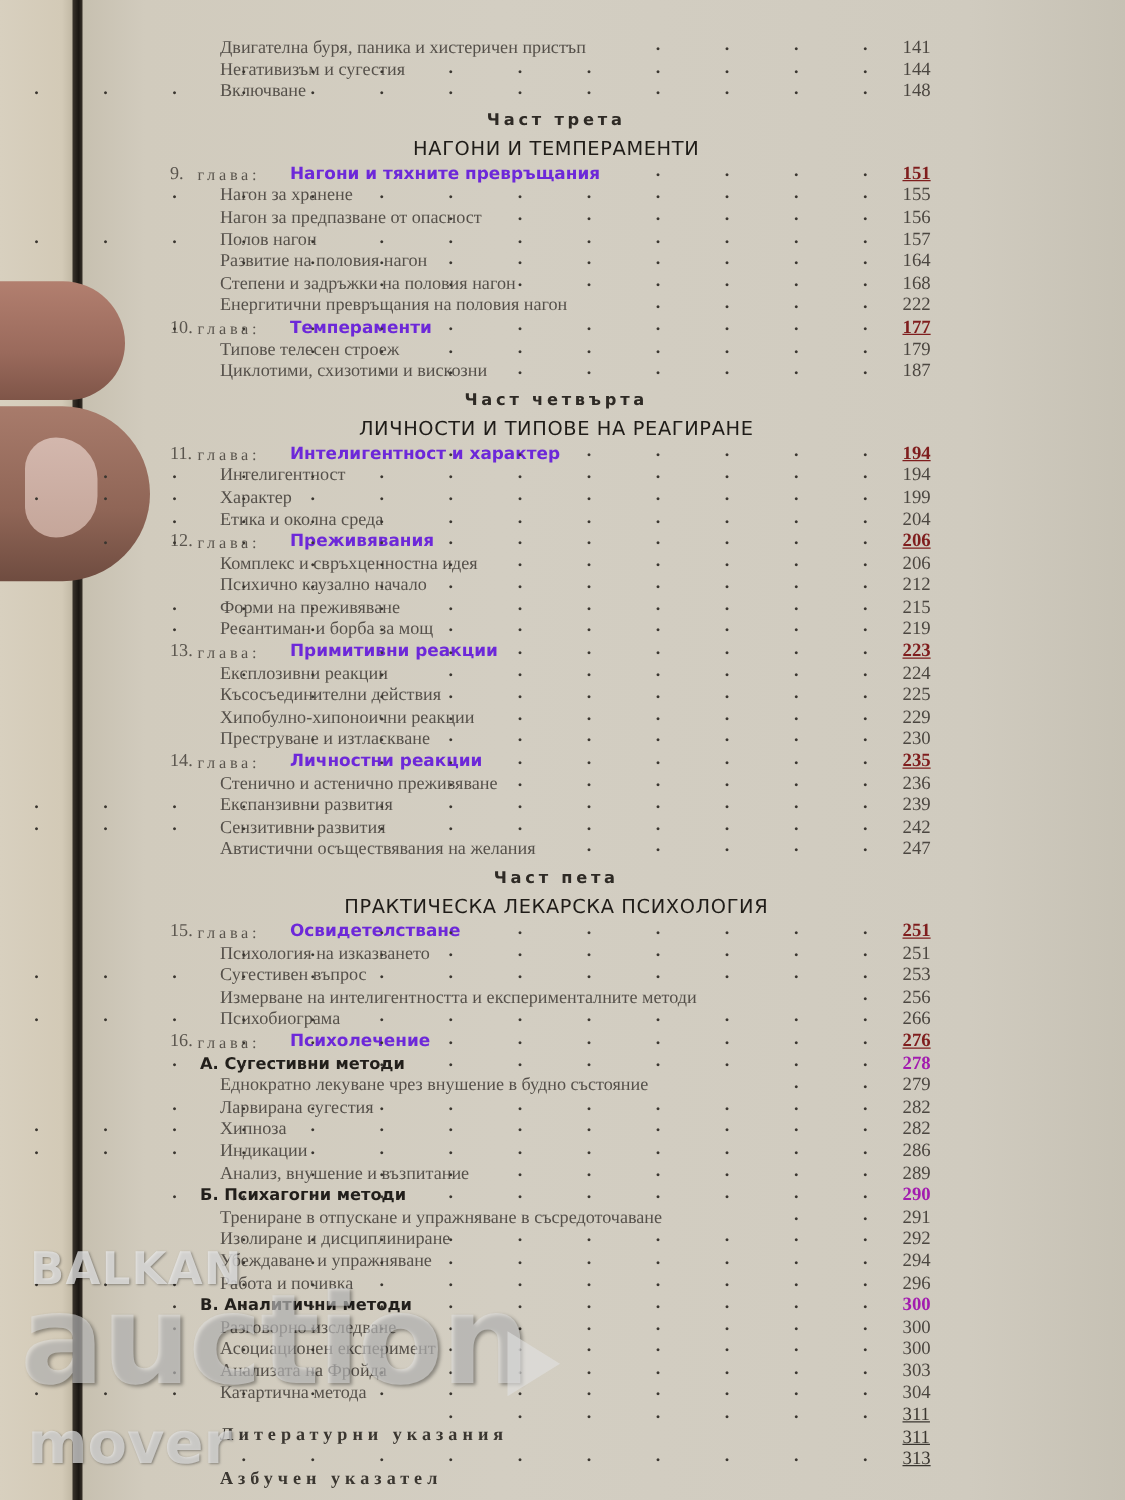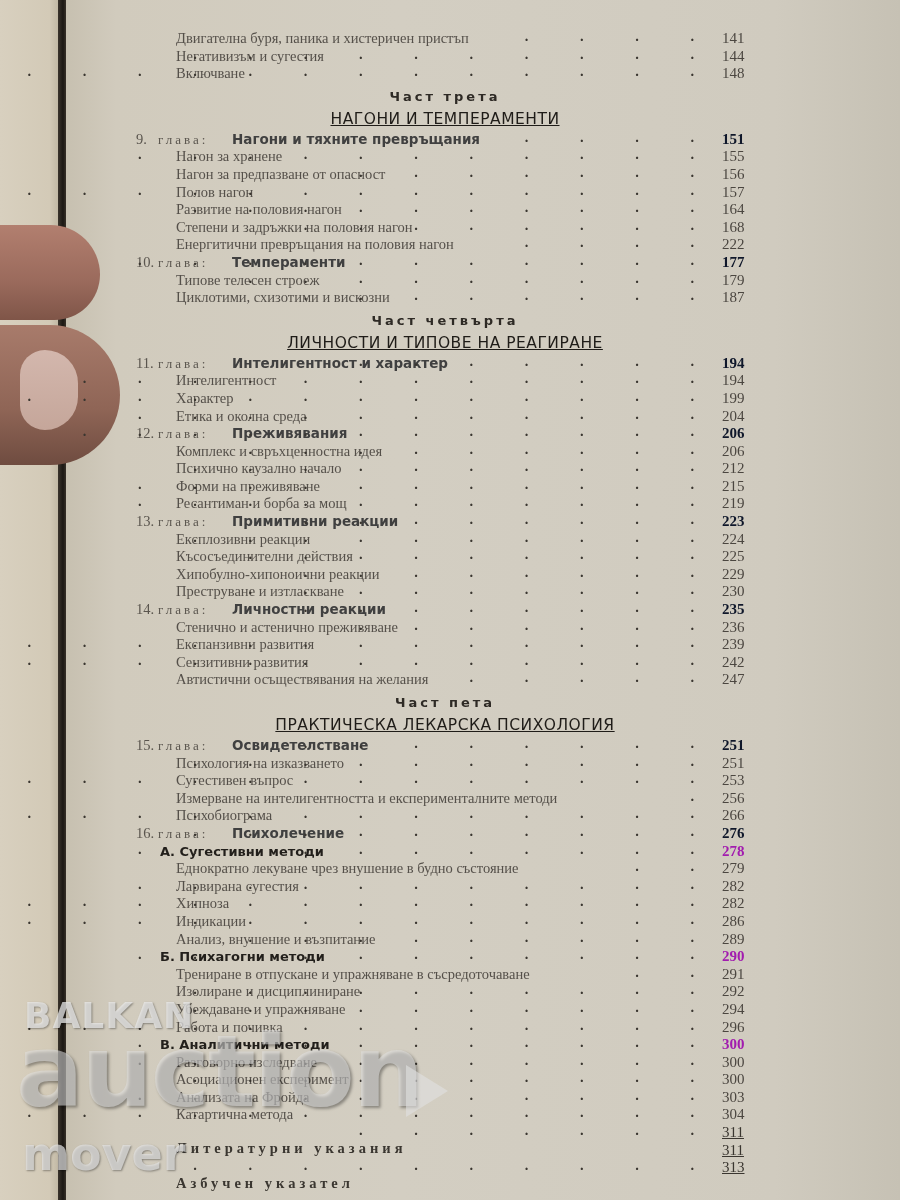--- a/index.html
+++ b/index.html
@@ -54,40 +54,40 @@
   }
   .row .pg {
     position: absolute; right: 0; top: 0; width: 38px; text-align: left;
     font-size: 15px;
   }
   .row.sub .title { left: 46px; color: #55504a; }
   .row.chapter .num { position: absolute; left: 6px; color: #5a554e; }
   .row.chapter .glava { position: absolute; left: 28px; letter-spacing: 3px; font-size: 13px; color: #5a554e; }
   .row.chapter .title {
     left: 102px; font-family: "DejaVu Sans", "Liberation Sans", sans-serif;
-    font-weight: bold; color: #404040; font-size: 13.5px;
-  }
-  .row.chapter .pg { font-weight: bold; color: #0f172a; }
+    font-weight: bold; color: #6d28d9; font-size: 13.5px;
+  }
+  .row.chapter .pg { font-weight: bold; color: #7f1d1d; text-decoration: underline; }
   .row.section .title {
     left: 30px; font-family: "DejaVu Sans", "Liberation Sans", sans-serif;
     font-weight: bold; color: #221f1b; font-size: 13px;
   }
   .row.section .pg { font-weight: bold; color: #a21caf; }
   .row.spaced .title { left: 46px; letter-spacing: 4px; font-weight: bold; color: #3a3630; margin-top: 16px; }
   .row.spaced .pg { color: #3a3630; text-decoration: underline; }
 
   .part-label {
     text-align: center; height: 20px; line-height: 20px;
     font-family: "DejaVu Sans", "Liberation Sans", sans-serif;
     font-weight: bold; font-size: 13px; letter-spacing: 3px; color: #2e2a25;
   }
   .part-title {
     text-align: center; height: 24px; line-height: 24px;
     font-family: "DejaVu Sans", "Liberation Sans", sans-serif;
-    font-size: 15.5px; color: #1f1c18; letter-spacing: 0.5px; text-decoration: underline;
+    font-size: 15.5px; color: #1f1c18; letter-spacing: 0.5px;
   }
   .gap { height: 4px; }
 
   .watermark {
     position: absolute; left: 16px; top: 995px; width: 440px; height: 200px;
     pointer-events: none;
     font-family: "DejaVu Sans", "Liberation Sans", sans-serif;
   }
   .wm-top {
     position: absolute; left: 8px; top: 0; font-size: 36px; font-weight: bold;

